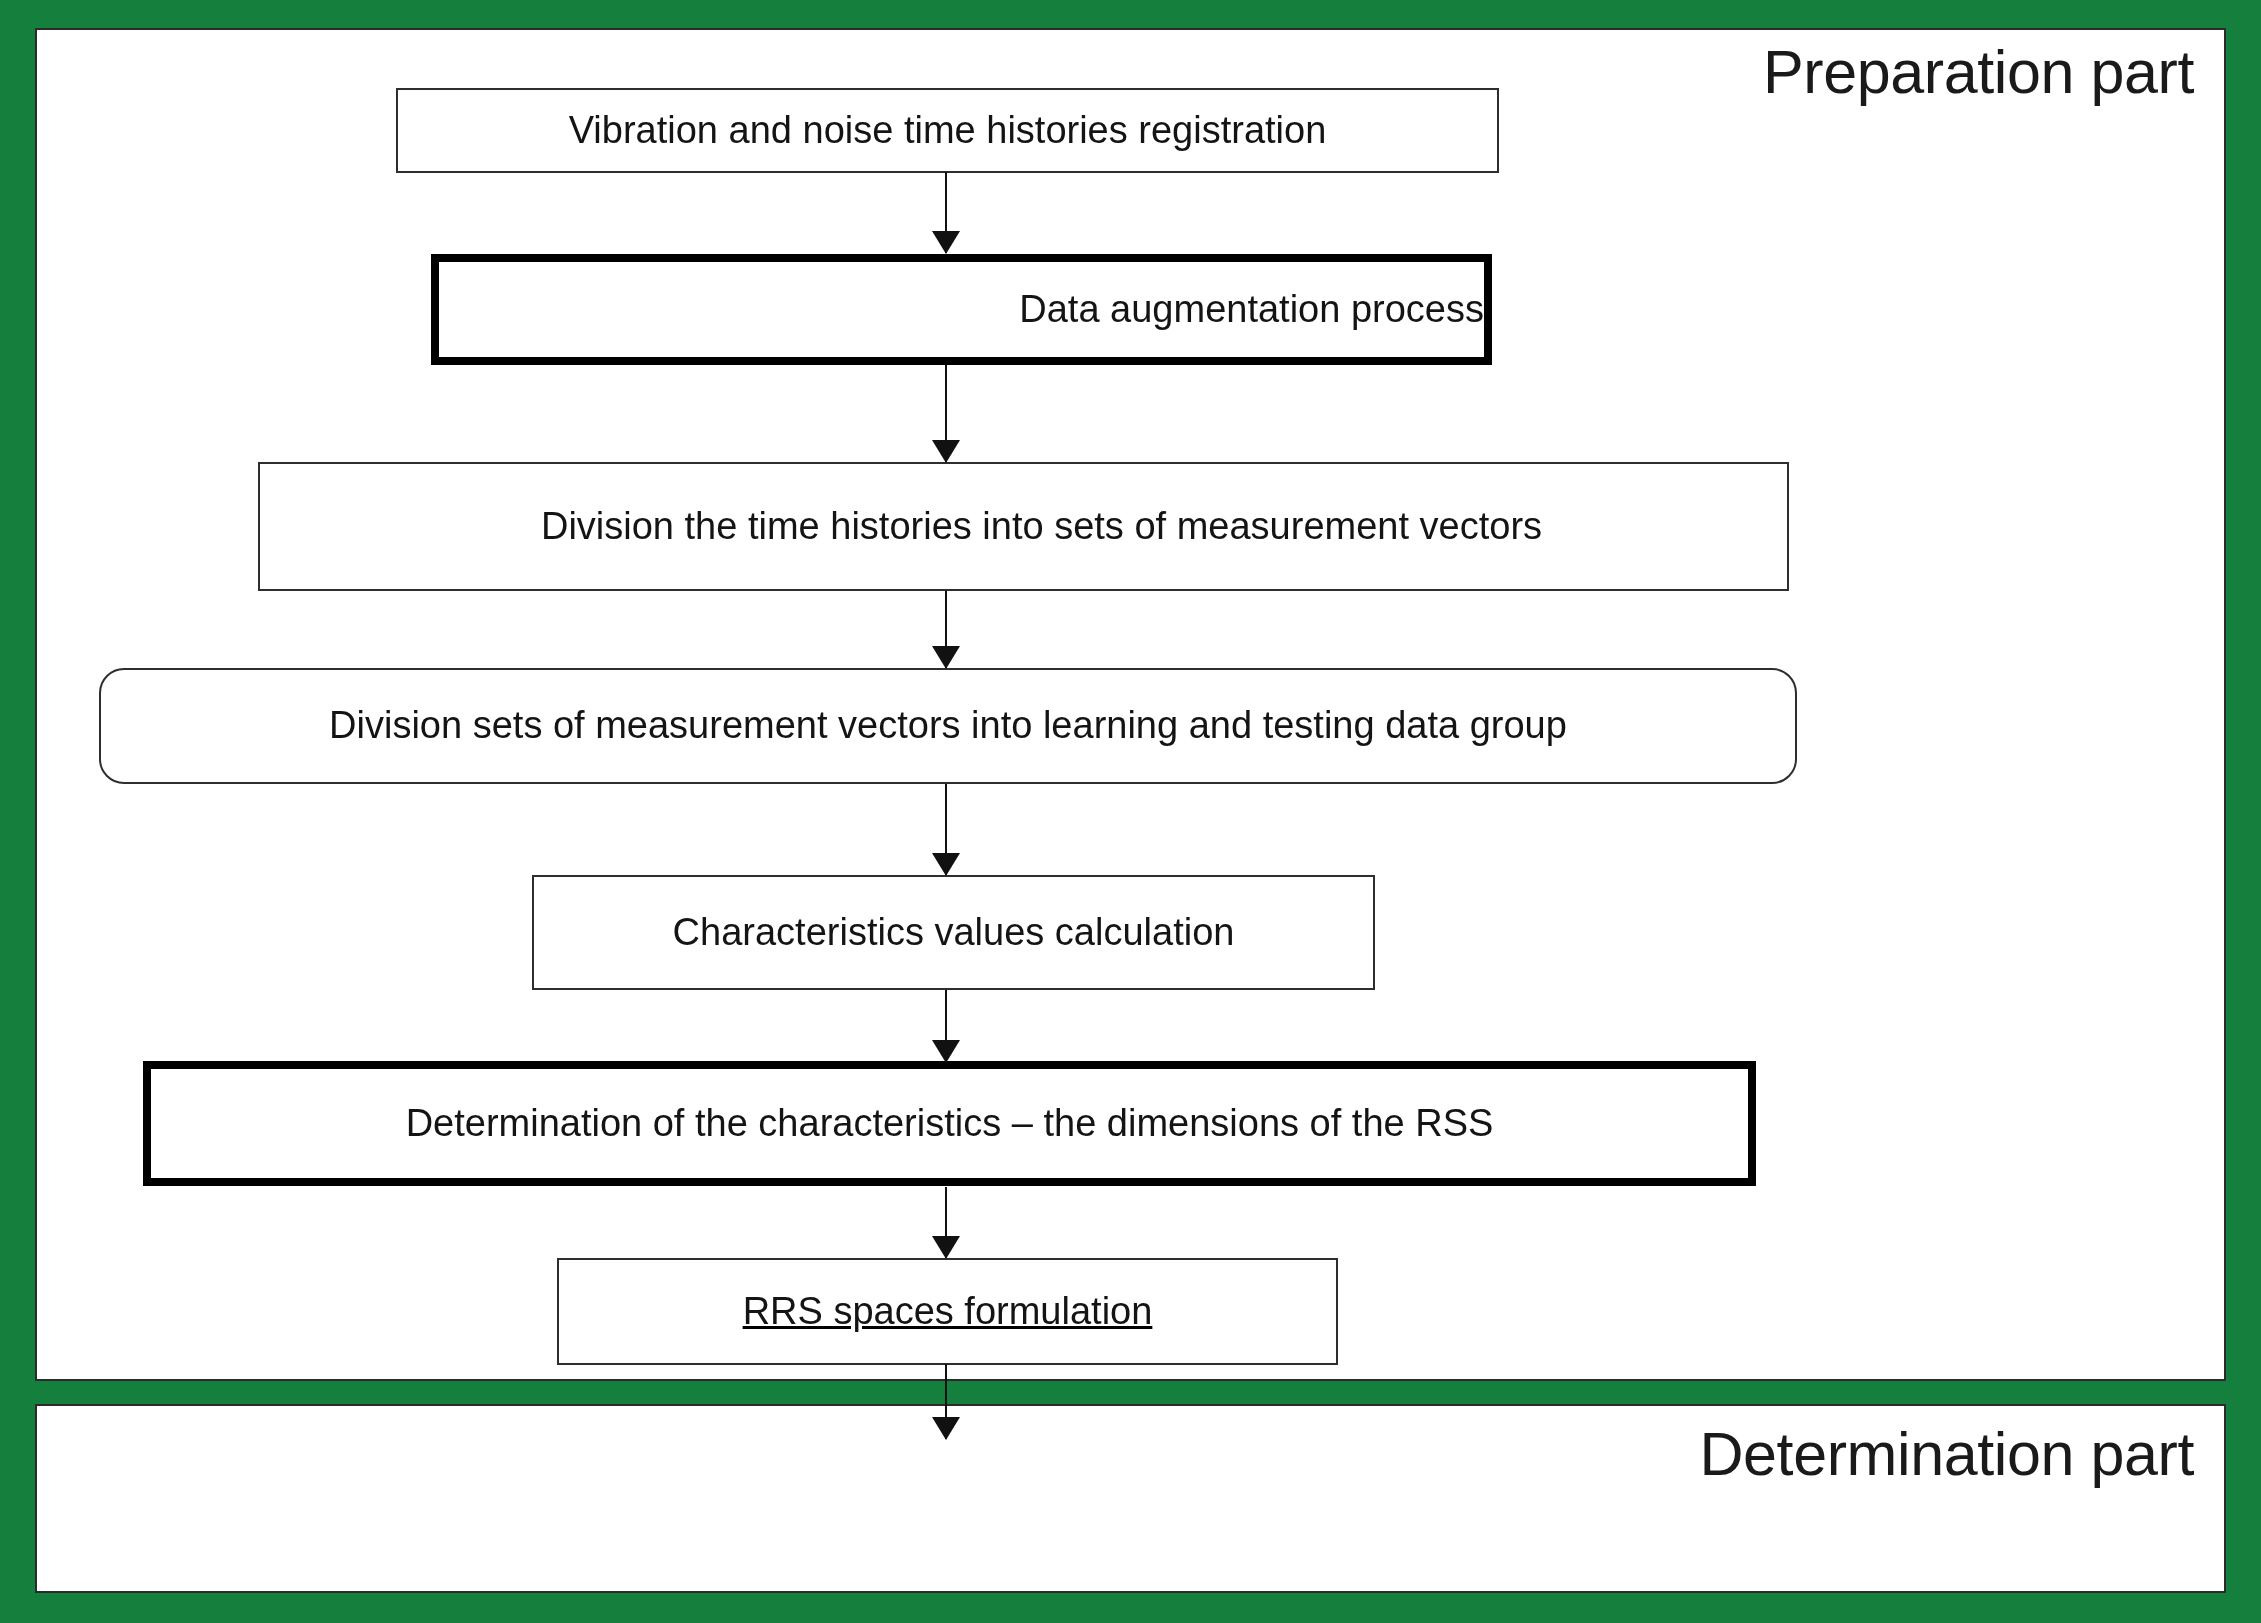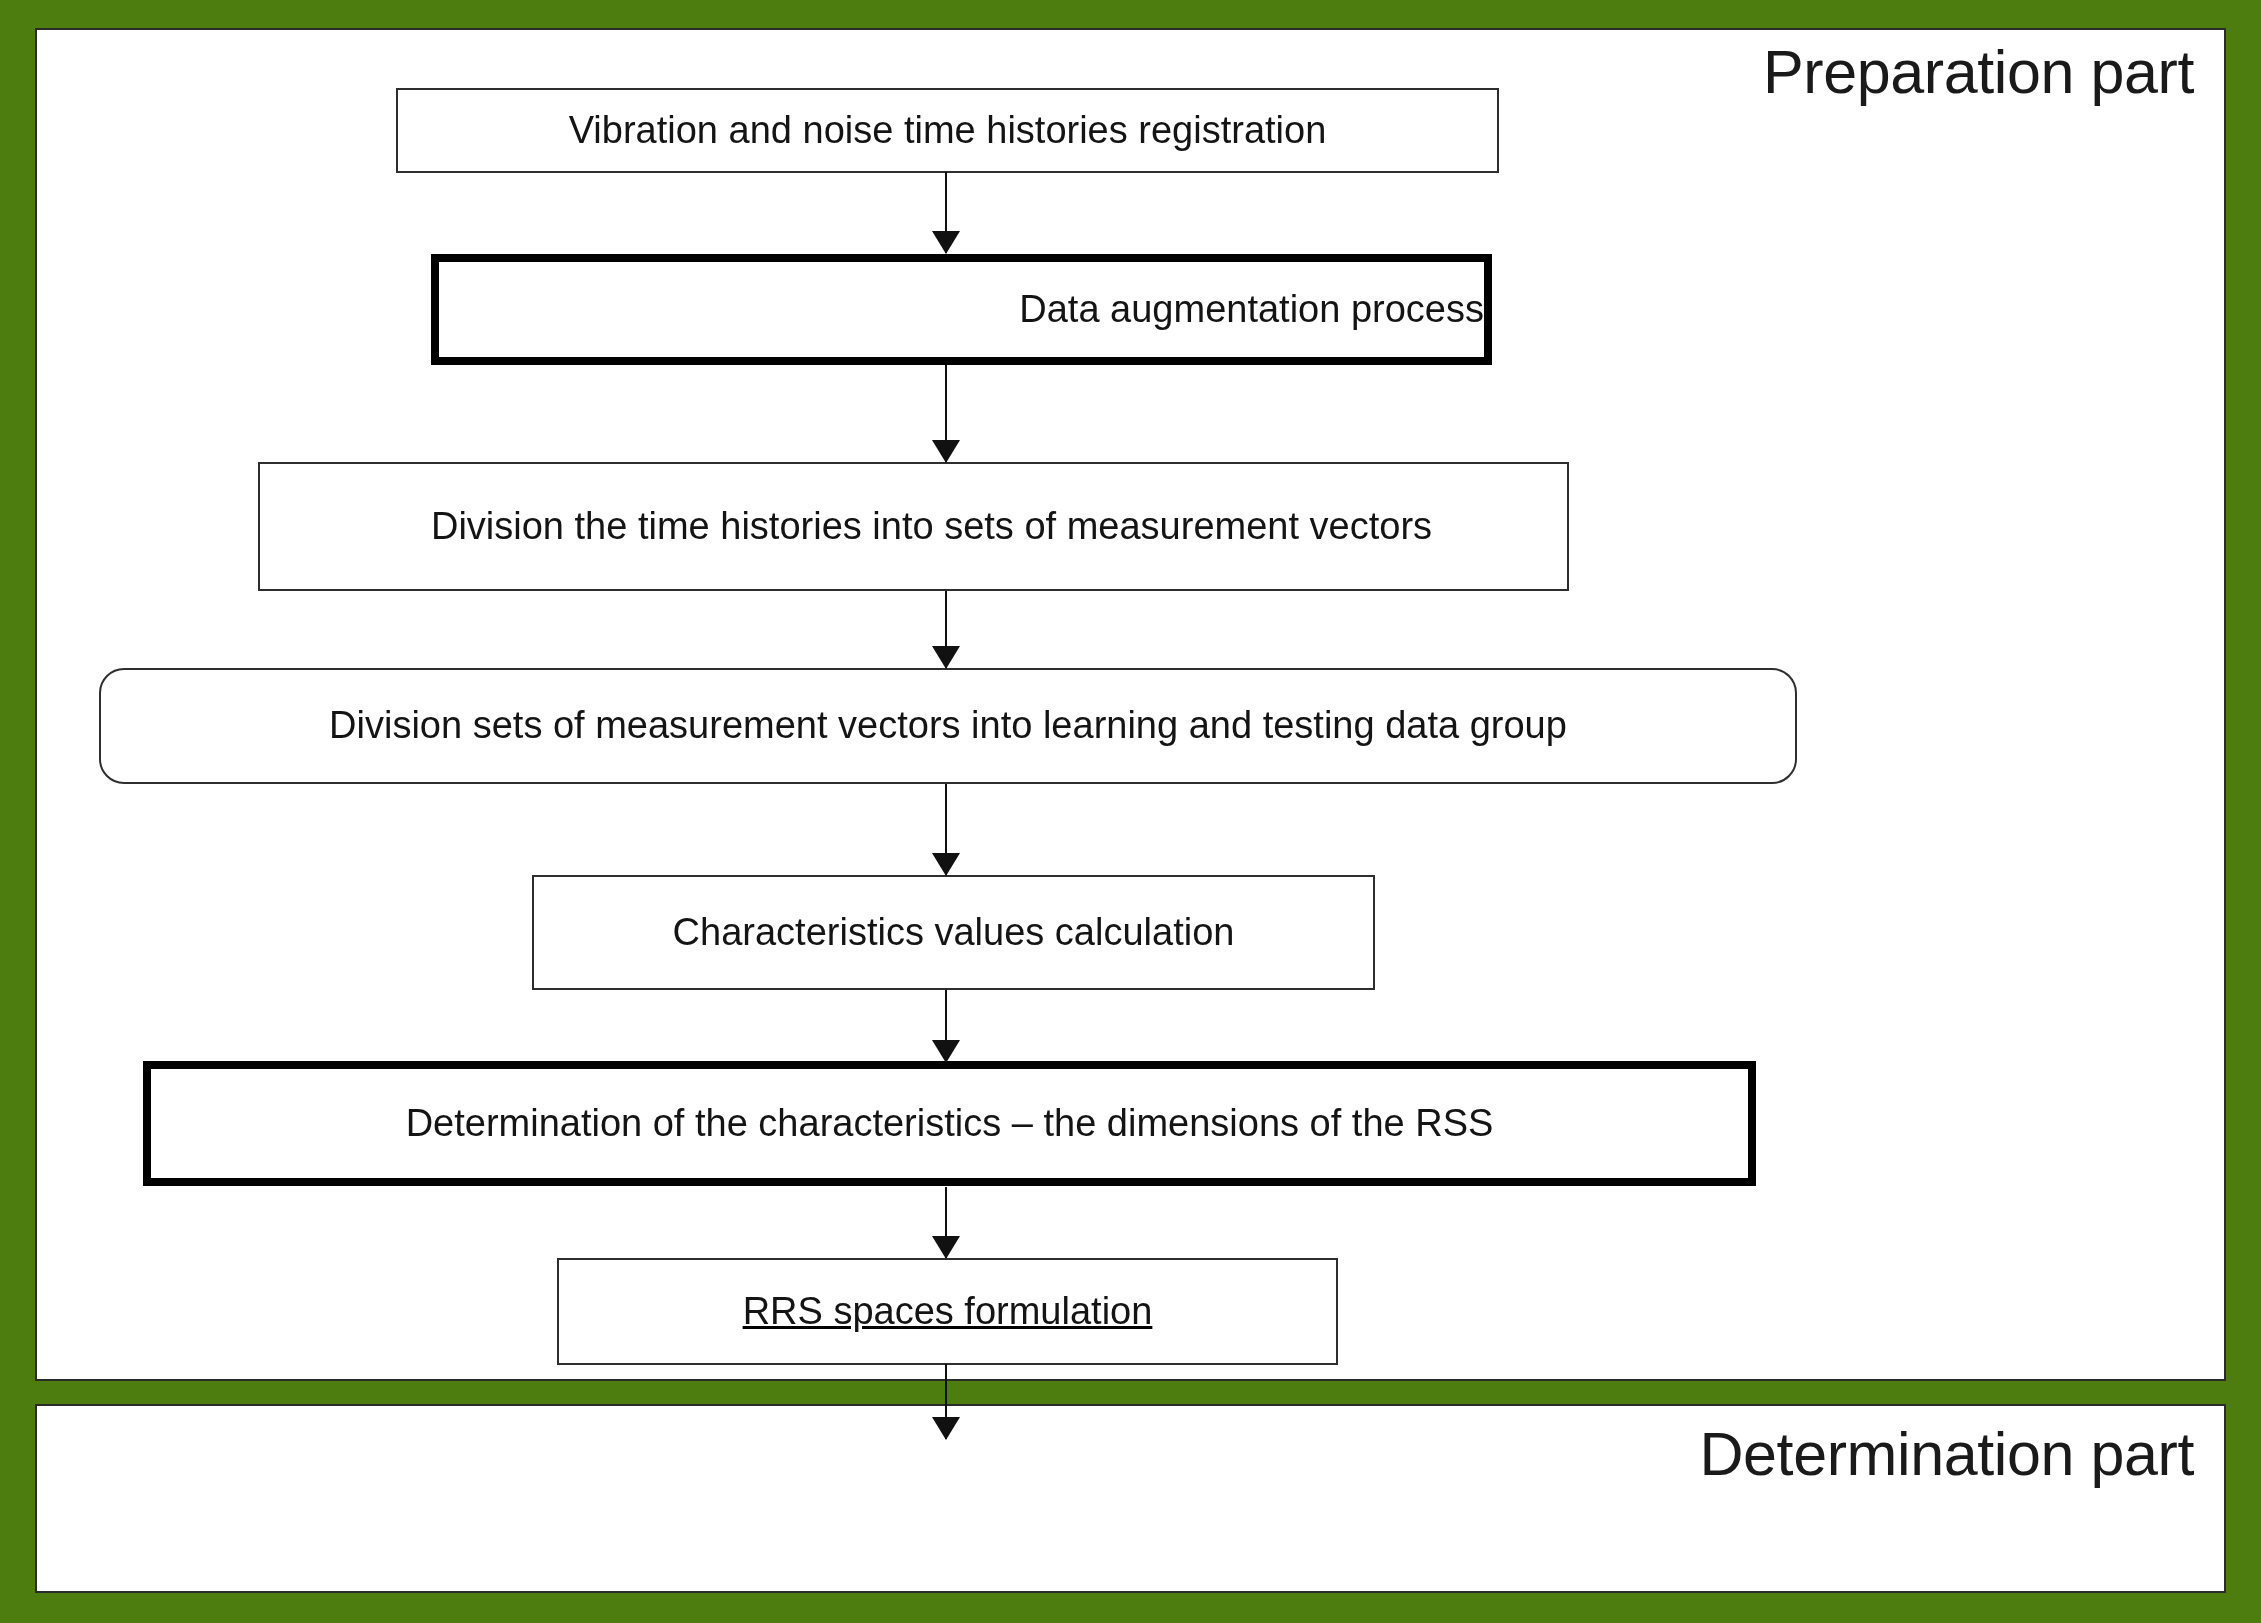--- a/index.html
+++ b/index.html
@@ -4,21 +4,21 @@
 <style>
   html,body{margin:0;padding:0;background:#ffffff;}
   body{
     font-family:"Liberation Sans", sans-serif;
     -webkit-font-smoothing:antialiased;
   }
   #canvas{
     position:relative;
     width:2261px;
     height:1623px;
-    background:#4d7c0f;
+    background:#15803d;
     overflow:hidden;
   }
 
   
   .panel{
     position:absolute;
     border:2.6px solid #2b2b2b;
     background:#ffffff;
     box-sizing:border-box;
   }
@@ -94,21 +94,21 @@
   </div>
 
   <div class="node" id="n1" style="left:396px; top:88px; width:1103px; height:85px;">
     <span class="node-label">Vibration and noise time histories registration</span>
   </div>
 
   <div class="node emph" id="n2" style="left:431px; top:254px; width:1061px; height:111px;justify-content:flex-end;">
     <span class="node-label">Data augmentation process</span>
   </div>
 
-  <div class="node" id="n3" style="left:258px; top:462px; width:1311px; height:129px;padding-left:36px;">
+  <div class="node" id="n3" style="left:258px; top:462px; width:1531px; height:129px;padding-left:36px;">
     <span class="node-label">Division the time histories into sets of measurement  vectors</span>
   </div>
 
   <div class="node" id="n4" style="left:99px; top:668px; width:1698px; height:116px;border-radius:25px;">
     <span class="node-label">Division sets of measurement  vectors into learning and testing data group</span>
   </div>
 
   <div class="node" id="n5" style="left:532px; top:875px; width:843px; height:115px;">
     <span class="node-label">Characteristics values calculation</span>
   </div>

